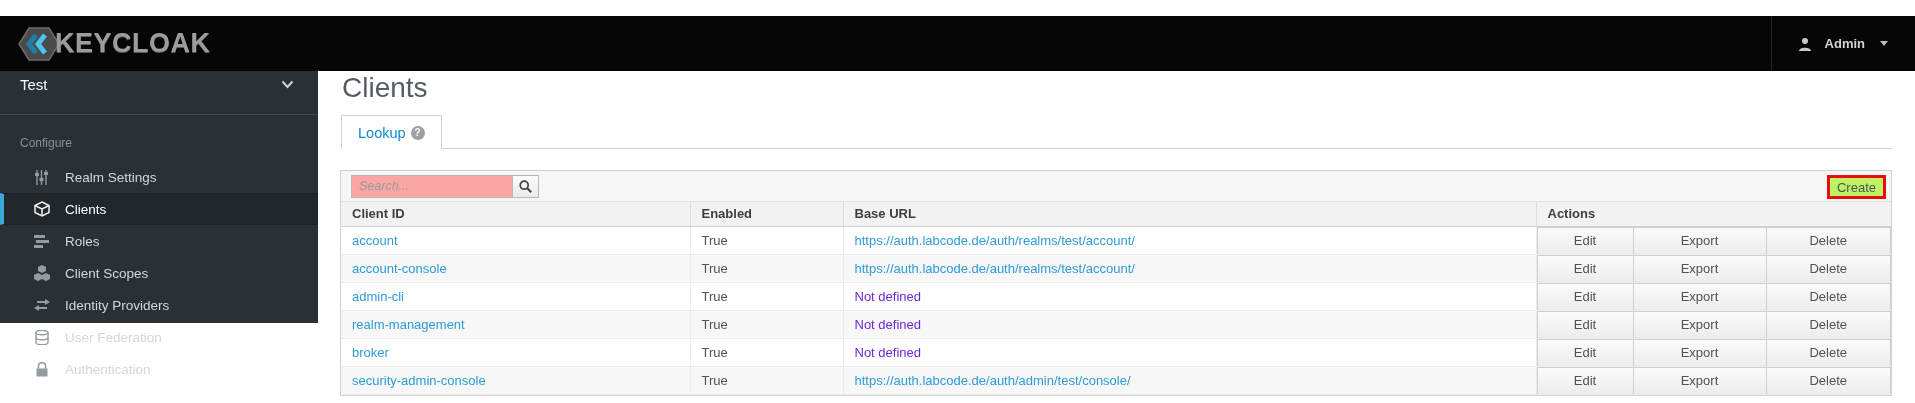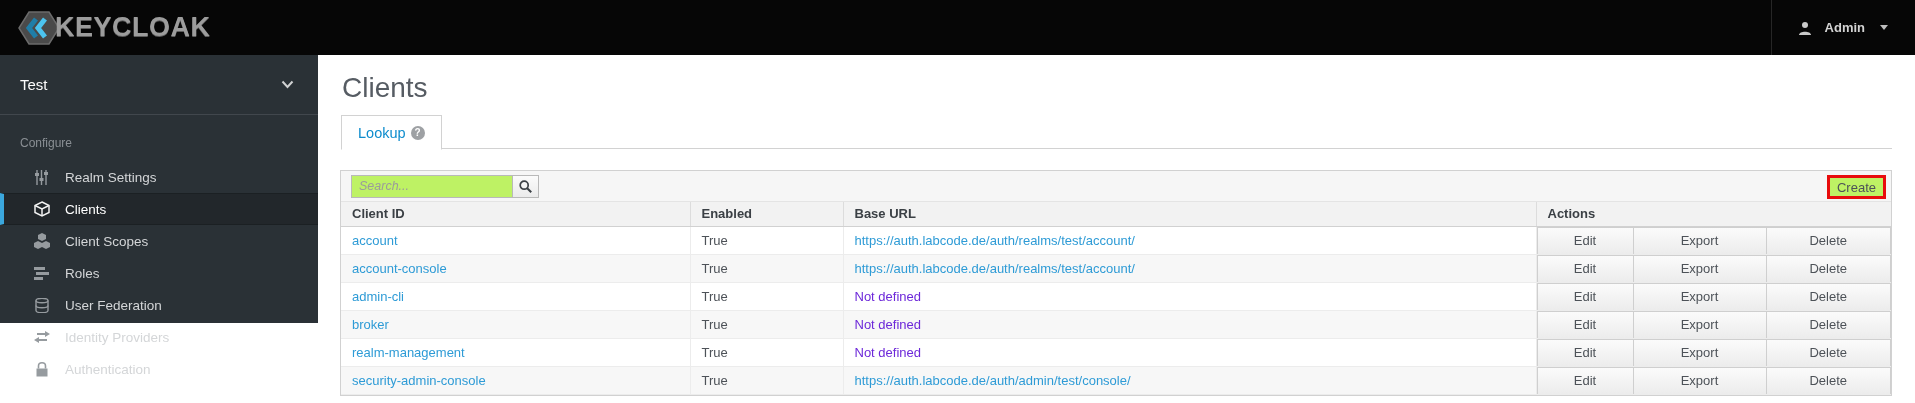--- a/index.html
+++ b/index.html
@@ -1,20 +1,20 @@
 <!DOCTYPE html>
 <html><head>
 <meta charset="utf-8">
 <style>
   * { box-sizing: border-box; margin: 0; padding: 0; }
   html,body { width:1915px; height:403px; overflow:hidden; }
   body { font-family:"Liberation Sans", sans-serif; background:#fff; position:relative; }
 
   
-  .topbar { position:absolute; left:0; top:0; width:1915px; height:55px; background:#060606;
+  .topbar { position:absolute; left:0; top:16px; width:1915px; height:55px; background:#060606;
             display:flex; align-items:center; justify-content:space-between; z-index:5; }
   .brand { display:flex; align-items:center; padding-left:17px; }
   .brand-text { font-size:27px; font-weight:700; letter-spacing:0.5px; color:#9c9c9c;
                 text-shadow:0 1px 0 #5c5c5c; margin-left:-6px; }
   .user-menu { height:55px; display:flex; align-items:center; gap:13px; padding:0 27px 0 26px;
                border-left:1px solid #262626; cursor:pointer; }
   .user-name { color:#d3d3d3; font-size:13px; font-weight:700; }
   .caret { width:0; height:0; border-left:4px solid transparent; border-right:4px solid transparent;
            border-top:5px solid #bdbdbd; margin-left:2px; }
 
@@ -39,21 +39,21 @@
          border:1px solid #d2d2d2; border-bottom:1px solid #fff; background:#fff; position:relative; top:1px;
          color:#0d8ccd; font-size:14.5px; cursor:pointer; }
   .help-icon { width:14px; height:14px; border-radius:50%; background:#9ea1a4; color:#fff;
                font-size:10px; font-weight:700; display:inline-flex; align-items:center; justify-content:center; }
 
   .panel { margin:21px 23px 0 22px; border:1px solid #d1d1d1; }
   .toolbar { height:31px; background:#f6f6f6; border-bottom:1px solid #e4e4e4; position:relative;
              display:flex; align-items:center; padding-left:10px; }
   .search-group { display:flex; }
   .search-input { width:162px; height:23px; border:1px solid #b9b9b9; padding:0 7px; font-size:12.5px;
-                  font-style:italic; color:#555; background:#bef264; outline:none; }
+                  font-style:italic; color:#555; background:#fca5a5; outline:none; }
   .search-input::placeholder { color:#9b9b9b; font-style:italic; }
   .search-btn { width:26px; height:23px; border:1px solid #b9b9b9; border-left:none;
                 background:linear-gradient(#fbfbfb,#ebebeb); display:flex; align-items:center;
                 justify-content:center; cursor:pointer; }
   .create-btn { position:absolute; right:5px; top:4px; height:24px; padding:0 7px;
                 border:3px solid #e80c0c; background:#bef264; color:#4d5258; font-size:13px;
                 display:flex; align-items:center; cursor:pointer; font-family:inherit; }
 
   table.clients { width:100%; border-collapse:collapse; table-layout:fixed; font-size:13px; }
   col.c-id  { width:349px; } col.c-en { width:153px; } col.c-url { width:693px; } col.c-act { width:355px; }
@@ -130,59 +130,59 @@
         <polygon points="8,1 15,4.5 15,11.5 8,15 1,11.5 1,4.5" fill="none" stroke="#f2f2f2" stroke-width="1.5"></polygon>
         <polyline points="1,4.5 8,8 15,4.5" fill="none" stroke="#f2f2f2" stroke-width="1.5"></polyline>
         <line x1="8" y1="8" x2="8" y2="15" stroke="#f2f2f2" stroke-width="1.5"></line>
       </svg>
     </span>
     <span>Clients</span>
   </div>
 
   <div class="nav-item">
     <span class="ico">
+      <svg width="15" height="13" viewBox="0 0 15 13" fill="#969b9f">
+        <rect x="0" y="0" width="11" height="3"></rect>
+          <rect x="2" y="5" width="13" height="3"></rect>
+          <rect x="0" y="10" width="9" height="3"></rect>
+      </svg>
+    </span>
+    <span>Roles</span>
+  </div>
+
+  <div class="nav-item">
+    <span class="ico">
       <svg width="16" height="16" viewBox="0 0 16 16" fill="#969b9f">
         <polygon points="8,0 12,2 12,6 8,8 4,6 4,2"></polygon>
         <polygon points="4,8 8,10 8,14 4,16 0,14 0,10"></polygon>
         <polygon points="12,8 16,10 16,14 12,16 8,14 8,10"></polygon>
       </svg>
     </span>
     <span>Client Scopes</span>
   </div>
 
   <div class="nav-item">
     <span class="ico">
-      <svg width="15" height="13" viewBox="0 0 15 13" fill="#969b9f">
-        <rect x="0" y="0" width="11" height="3"></rect>
-          <rect x="2" y="5" width="13" height="3"></rect>
-          <rect x="0" y="10" width="9" height="3"></rect>
-      </svg>
-    </span>
-    <span>Roles</span>
+      <svg width="16" height="12" viewBox="0 0 16 12" fill="#969b9f">
+        <polygon points="16,3 11,0 11,2 3,2 3,4 11,4 11,6"></polygon>
+        <polygon points="0,9 5,6 5,8 13,8 13,10 5,10 5,12"></polygon>
+      </svg>
+    </span>
+    <span>Identity Providers</span>
   </div>
 
   <div class="nav-item">
     <span class="ico">
       <svg width="14" height="15" viewBox="0 0 14 15">
         <ellipse cx="7" cy="2.5" rx="6" ry="2.2" fill="none" stroke="#969b9f" stroke-width="1.4"></ellipse>
         <path d="M1,2.5 V12.5 C1,13.7 3.7,14.7 7,14.7 C10.3,14.7 13,13.7 13,12.5 V2.5" fill="none" stroke="#969b9f" stroke-width="1.4"></path>
         <path d="M1,7.5 C1,8.7 3.7,9.7 7,9.7 C10.3,9.7 13,8.7 13,7.5" fill="none" stroke="#969b9f" stroke-width="1.4"></path>
       </svg>
     </span>
     <span>User Federation</span>
-  </div>
-
-  <div class="nav-item">
-    <span class="ico">
-      <svg width="16" height="12" viewBox="0 0 16 12" fill="#969b9f">
-        <polygon points="16,3 11,0 11,2 3,2 3,4 11,4 11,6"></polygon>
-        <polygon points="0,9 5,6 5,8 13,8 13,10 5,10 5,12"></polygon>
-      </svg>
-    </span>
-    <span>Identity Providers</span>
   </div>
 
   <div class="nav-item">
     <span class="ico">
       <svg width="12" height="15" viewBox="0 0 12 15">
         <rect x="0.5" y="6.5" width="11" height="8" fill="#969b9f"></rect>
         <path d="M2.5,6.5 V4 C2.5,2 4,0.8 6,0.8 C8,0.8 9.5,2 9.5,4 V6.5" fill="none" stroke="#969b9f" stroke-width="1.6"></path>
       </svg>
     </span>
     <span>Authentication</span>
@@ -262,34 +262,34 @@
         <td class="actions-cell">
           <div class="actions-row">
             <div class="action-btn a-edit">Edit</div>
             <div class="action-btn a-export">Export</div>
             <div class="action-btn a-delete">Delete</div>
           </div>
         </td>
       </tr>
 
       <tr>
+        <td><a class="client-link">realm-management</a></td>
+        <td>True</td>
+        <td class="muted">Not defined</td>
+        <td class="actions-cell">
+          <div class="actions-row">
+            <div class="action-btn a-edit">Edit</div>
+            <div class="action-btn a-export">Export</div>
+            <div class="action-btn a-delete">Delete</div>
+          </div>
+        </td>
+      </tr>
+
+      <tr>
         <td><a class="client-link">broker</a></td>
-        <td>True</td>
-        <td class="muted">Not defined</td>
-        <td class="actions-cell">
-          <div class="actions-row">
-            <div class="action-btn a-edit">Edit</div>
-            <div class="action-btn a-export">Export</div>
-            <div class="action-btn a-delete">Delete</div>
-          </div>
-        </td>
-      </tr>
-
-      <tr>
-        <td><a class="client-link">realm-management</a></td>
         <td>True</td>
         <td class="muted">Not defined</td>
         <td class="actions-cell">
           <div class="actions-row">
             <div class="action-btn a-edit">Edit</div>
             <div class="action-btn a-export">Export</div>
             <div class="action-btn a-delete">Delete</div>
           </div>
         </td>
       </tr>

